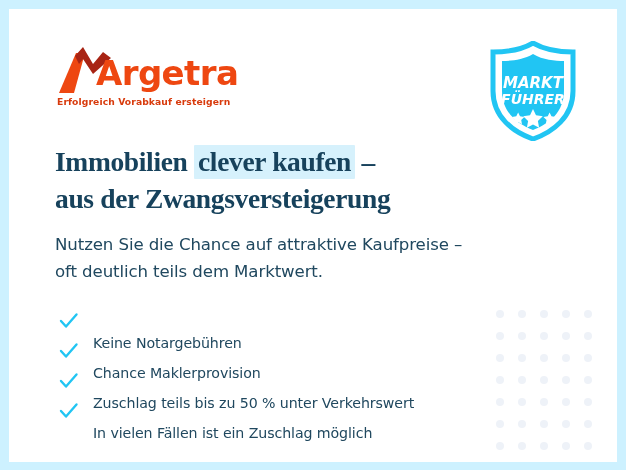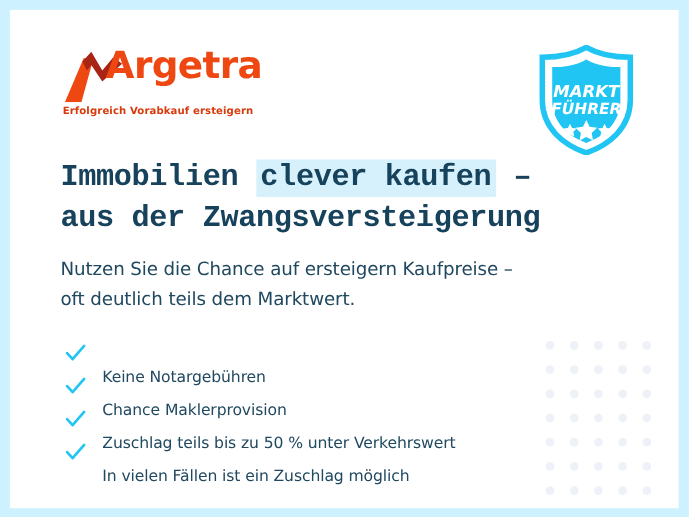--- a/index.html
+++ b/index.html
@@ -74,21 +74,21 @@
     flex: none;
   }
   #logo-wordmark {
     font-family: "DejaVu Sans", sans-serif;
     font-size: 34px;
     font-weight: bold;
     color: #ee4711;
     letter-spacing: -0.6px;
     line-height: 34px;
     margin-left: -16px;
-    margin-bottom: 16px;
+    margin-bottom: 3px;
   }
   #logo-tagline {
     font-family: "DejaVu Sans", sans-serif;
     font-size: 9.2px;
     font-weight: bold;
     color: #d83a0c;
     letter-spacing: 0.1px;
     margin-top: 3px;
     margin-left: 2px;
   }
@@ -104,21 +104,21 @@
     font-style: italic;
   }
   #badge svg { display: block; }
 
   
   #headline {
     position: absolute;
     left: 46px;
     top: 134px;
     z-index: 2;
-    font-family: Liberation Mono, monospace;
+    font-family: Liberation Serif, serif;
     font-size: 27.5px;
     font-weight: bold;
     color: #17425c;
     line-height: 37px;
     letter-spacing: -0.35px;
     white-space: nowrap;
   }
   .hl-line { display: block; }
   .hl-highlight {
     background: #d6f1fc;
@@ -320,21 +320,21 @@
         </g>
       </svg>
     </div>
 
     <div id="headline">
       <span class="hl-line"><span>Immobilien </span><span class="hl-highlight">clever kaufen</span><span> –</span></span>
       <span class="hl-line">aus der Zwangsversteigerung</span>
     </div>
 
     <div id="subheadline">
-      <span class="sub-line">Nutzen Sie die Chance auf ersteigern Kaufpreise –</span>
+      <span class="sub-line">Nutzen Sie die Chance auf attraktive Kaufpreise –</span>
       <span class="sub-line">oft deutlich teils dem Marktwert.</span>
     </div>
 
     <div id="benefit-list">
       <div class="benefit-item">
         <span class="check-icon">
           <svg viewBox="0 0 21 21" width="21" height="21" xmlns="http://www.w3.org/2000/svg">
             <polyline points="3,11 8,16.5 18.5,4.5" fill="none" stroke="#21c5f3" stroke-width="2.4" stroke-linecap="round" stroke-linejoin="round"></polyline>
           </svg>
         </span>

